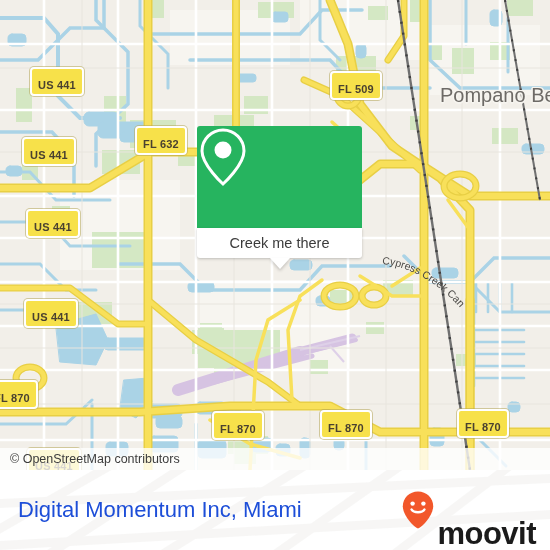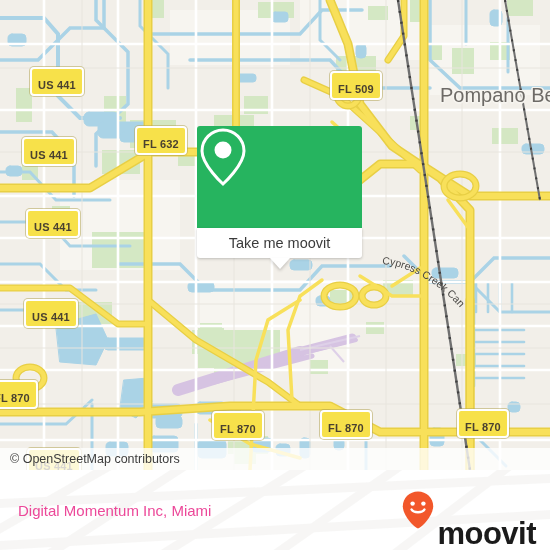--- a/index.html
+++ b/index.html
@@ -35,21 +35,21 @@
   #popup-tail{position:absolute;left:50%;margin-left:-10px;top:132px;
               width:0;height:0;border-left:10px solid transparent;border-right:10px solid transparent;
               border-top:11px solid #fff;filter:drop-shadow(0 2px 1.5px rgba(0,0,0,.18));}
 
   
   #footer{position:absolute;left:0;top:470px;width:550px;height:80px;background:#ffffff;overflow:hidden;}
   #footer-watermark{position:absolute;left:0;top:0;width:550px;height:80px;opacity:.5;}
   #footer-inner{position:absolute;left:0;top:0;width:550px;height:80px;
                 display:flex;align-items:center;justify-content:space-between;
                 padding:0 14px 0 18px;box-sizing:border-box;}
-  #place-title{font-size:15px;color:#ec4899;white-space:nowrap;}
+  #place-title{font-size:22px;color:#1d4ed8;white-space:nowrap;}
   #brand{display:flex;align-items:center;gap:2px;}
   #brand-word{font-size:31px;font-weight:bold;color:#1b1b1b;letter-spacing:-.5px;line-height:31px;margin-top:47px;}
 </style>
 </head>
 <body>
 
 <div id="app">
 
   <div id="map">
 
@@ -313,21 +313,21 @@
     </div>
 
     <div id="popup">
       <div id="popup-head">
         <svg width="52" height="62" viewBox="0 0 52 62">
           <path d="M26 4 C14.4 4 5 13.4 5 25 C5 39 26 58 26 58 C26 58 47 39 47 25 C47 13.4 37.6 4 26 4 Z" fill="none" stroke="#ffffff" stroke-width="3"></path>
           <circle cx="26" cy="24" r="8.5" fill="#ffffff"></circle>
         </svg>
       </div>
       <div id="popup-foot">
-        <span>Take me moovit</span>
+        <span>Creek me there</span>
       </div>
       <div id="popup-tail"></div>
     </div>
   </div>
 
   <div id="footer">
     <svg id="footer-watermark" viewBox="0 0 550 80">
       <g stroke="#f0efed" stroke-width="9" fill="none">
         <path d="M-20 70 L120 -10"></path>
         <path d="M40 90 L200 -14"></path>

